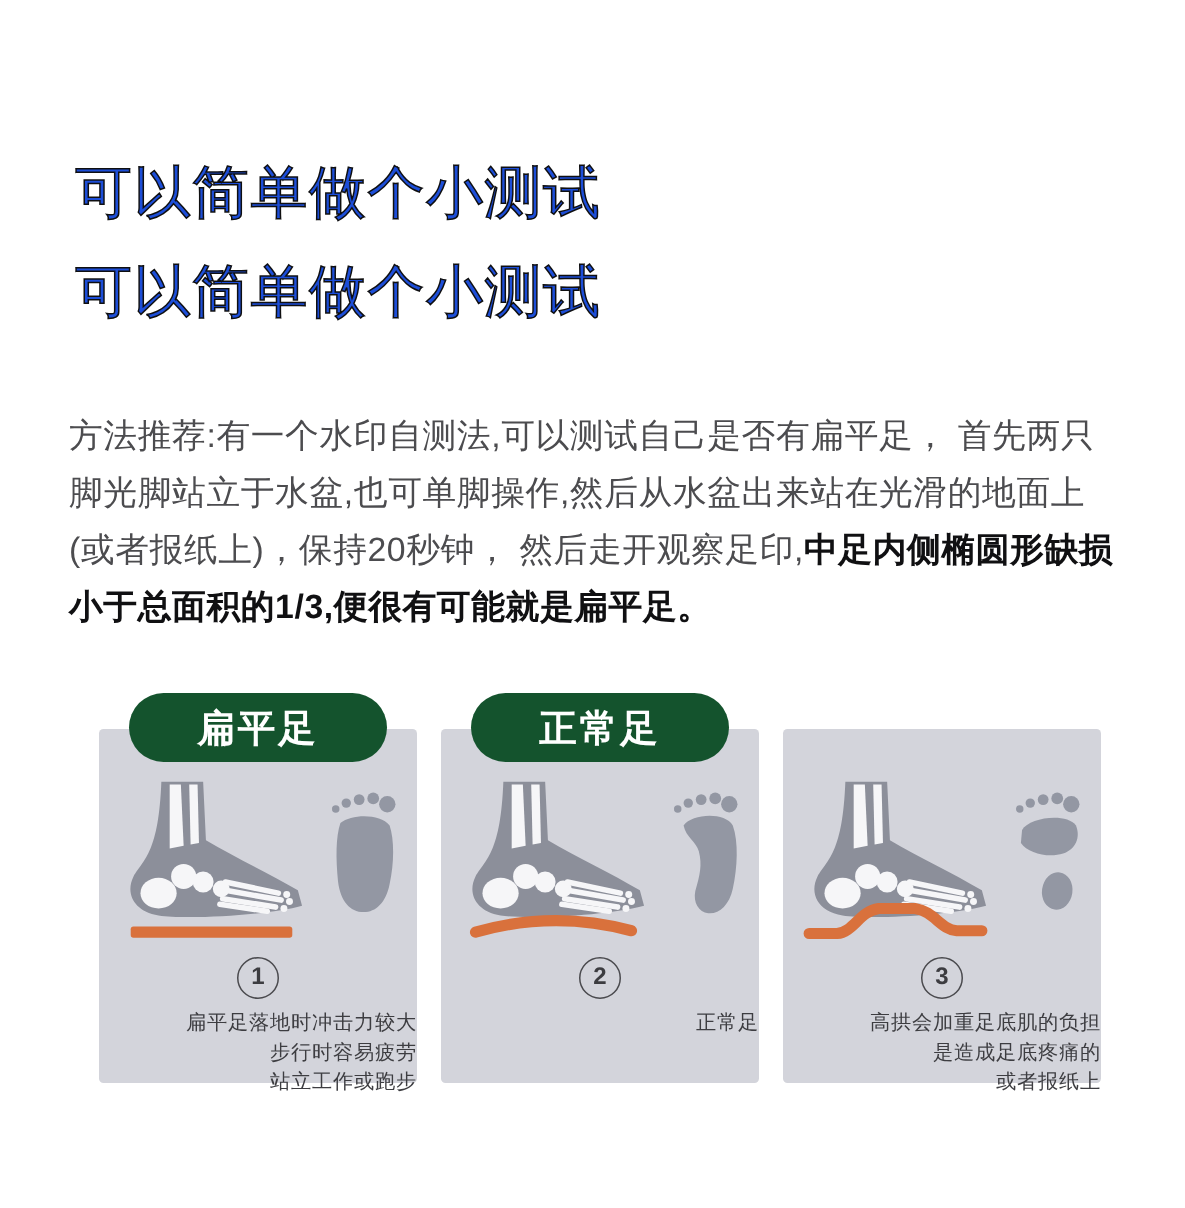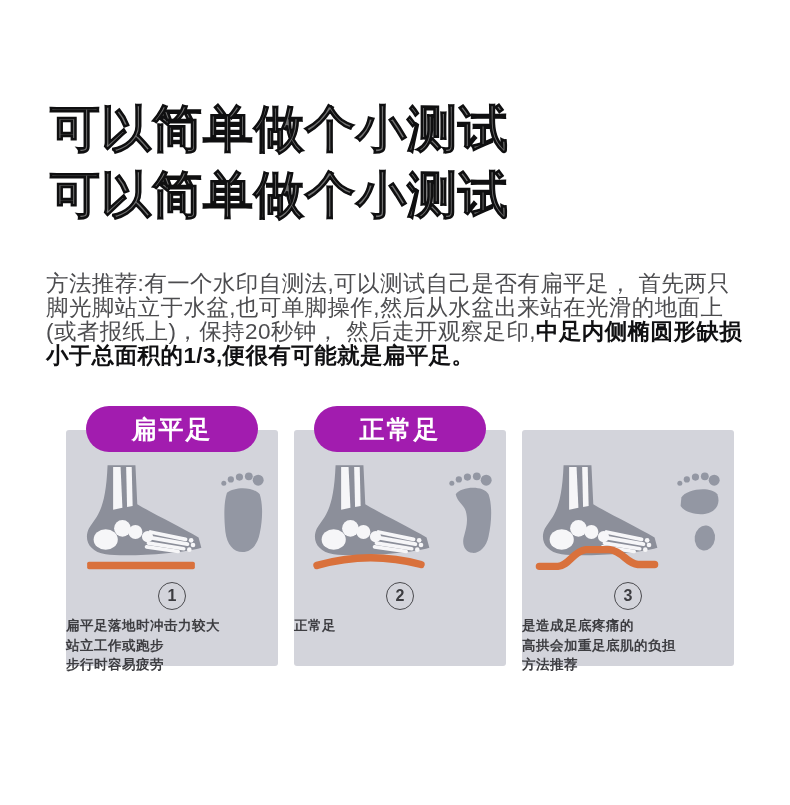--- a/index.html
+++ b/index.html
@@ -5,31 +5,31 @@
   html,body{margin:0;padding:0;}
   body{
     width:790px;height:805px;
     background:#ffffff;
     font-family:"Liberation Sans","DejaVu Sans",sans-serif;
     overflow:hidden;
     position:relative;
   }
   .title{
     margin:96px 48px 0 50px;
-    font-size:50px;
+    font-size:38px;
     line-height:66px;
-    font-weight:700;
-    color:#737373;
+    font-weight:400;
+    color:#1d4ed8;
     letter-spacing:1px;
     -webkit-text-stroke:1px #0f0f10;
   }
   .intro{
     margin:44px 42px 0 46px;
     font-size:22.5px;
-    line-height:24px;
+    line-height:38px;
     color:#4c4c4f;
     letter-spacing:0.4px;
   }
   .intro .bold{
     color:#101012;
     font-weight:700;
   }
   .cards{
     display:flex;
     gap:16px;
@@ -41,21 +41,21 @@
     flex:1;
     height:236px;
     background:#d3d4db;
     border-radius:3px;
   }
   .pill{
     position:absolute;
     top:-24px;left:50%;
     transform:translateX(-50%);
     width:172px;height:46px;
-    background:#a21caf;
+    background:#14532d;
     border-radius:24px;
     color:#ffffff;
     font-size:25px;
     font-weight:700;
     letter-spacing:2px;
     display:flex;align-items:center;justify-content:center;
   }
   .illu{
     display:flex;
     align-items:flex-start;
@@ -69,24 +69,24 @@
     width:28px;height:28px;
     margin:2px auto 6px;
     border:1.6px solid #4a4a4e;
     border-radius:50%;
     color:#3c3c40;
     font-size:16px;font-weight:600;
     display:flex;align-items:center;justify-content:center;
     box-sizing:border-box;
   }
   .desc{
-    text-align:left;
+    text-align:right;
     font-size:13.5px;
     line-height:19.5px;
-    font-weight:700;
+    font-weight:400;
     color:#3d3d41;
     letter-spacing:0.5px;
   }
 </style>
 </head>
 <body>
 
 <div class="title">
   <div>可以简单做个小测试</div>
   <div>可以简单做个小测试</div>
@@ -123,22 +123,22 @@
           <circle cx="19" cy="13" r="4"></circle>
           <circle cx="30" cy="10" r="4.6"></circle>
           <circle cx="42" cy="9" r="5"></circle>
           <circle cx="54" cy="14" r="7"></circle>
         <path d="M14,30 C24,22 48,22 56,32 C60,44 60,64 56,82 C53,98 44,106 34,106 C22,106 14,96 12,80 C10,60 10,42 14,30 Z"></path>
       </svg>
     </div>
     <div class="num">1</div>
     <div class="desc">
       <div>扁平足落地时冲击力较大</div>
+      <div>步行时容易疲劳</div>
       <div>站立工作或跑步</div>
-      <div>步行时容易疲劳</div>
     </div>
   </div>
 
   <div class="card">
     <div class="pill">正常足</div>
     <div class="illu">
       <svg class="foot-svg" viewBox="0 0 140 116">
         <path d="M34,0 H64 L66,42 C86,54 112,66 132,78 L135,89 C110,96 52,99 32,96 C14,93 8,80 14,68 C22,55 32,50 34,0 Z" fill="#8c8f9a"></path>
         <polygon points="40,2 48,2 50,46 40,48" fill="#f6f6f8"></polygon>
         <polygon points="54,2 60,2 61,44 55,45" fill="#f6f6f8"></polygon>
@@ -198,19 +198,19 @@
           <circle cx="19" cy="13" r="4"></circle>
           <circle cx="30" cy="10" r="4.6"></circle>
           <circle cx="42" cy="9" r="5"></circle>
           <circle cx="54" cy="14" r="7"></circle>
         <path d="M12,36 C18,25 50,21 58,32 C62,42 58,52 47,56 C35,60 17,56 11,47 Z"></path>
         <ellipse cx="42" cy="88" rx="13" ry="16" transform="rotate(8 42 88)"></ellipse>
       </svg>
     </div>
     <div class="num">3</div>
     <div class="desc">
+      <div>高拱会加重足底肌的负担</div>
       <div>是造成足底疼痛的</div>
-      <div>高拱会加重足底肌的负担</div>
-      <div>方法推荐</div>
+      <div>或者报纸上</div>
     </div>
   </div>
 
 </div>
 
 </body></html>

